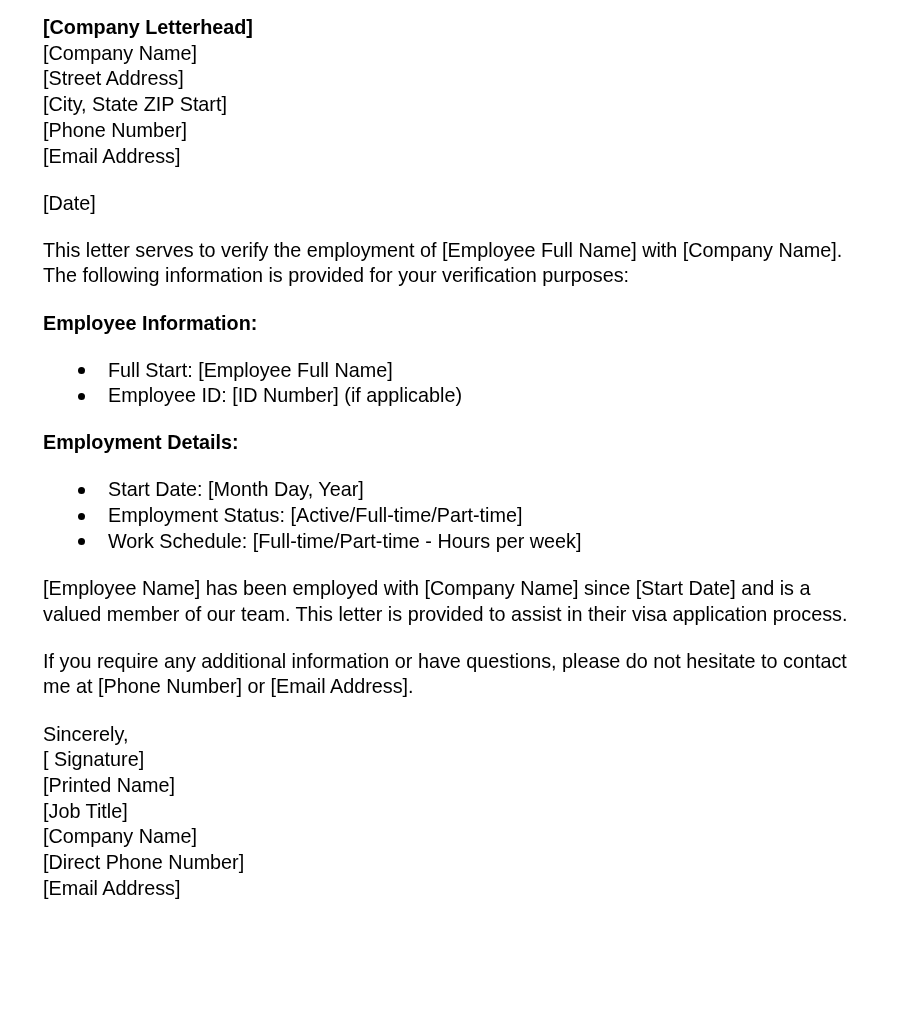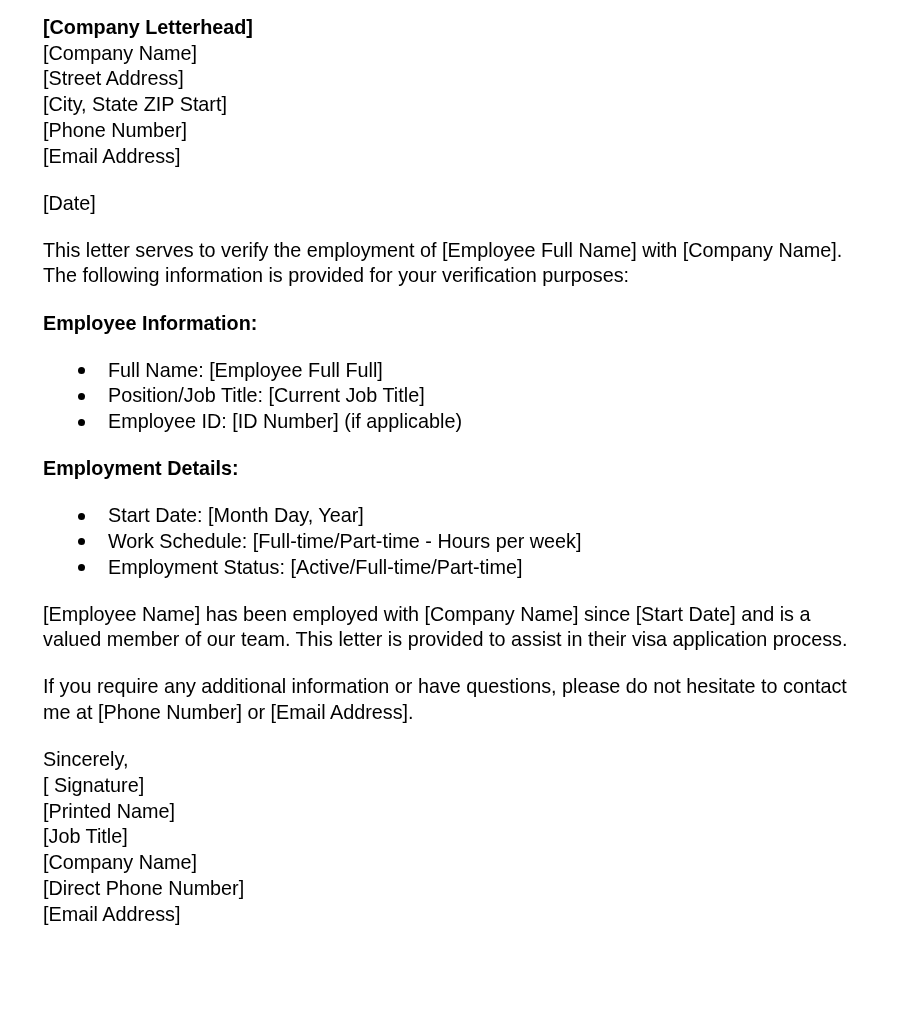--- a/index.html
+++ b/index.html
@@ -65,31 +65,30 @@
   </div>
 
   <div class="block">[Date]</div>
 
 
   <div class="block">This letter serves to verify the employment of [Employee Full Name] with [Company Name]. The following information is provided for your verification purposes:</div>
 
   <div class="block bold">Employee Information:</div>
 
   <ul class="bullets">
-    <li>Full Name: [Employee Full Full]</li>
-    <li>Position/Job Title: [Current Job Title]</li>
+    <li>Full Start: [Employee Full Name]</li>
     <li>Employee ID: [ID Number] (if applicable)</li>
   </ul>
 
   <div class="block bold">Employment Details:</div>
 
   <ul class="bullets">
     <li>Start Date: [Month Day, Year]</li>
+    <li>Employment Status: [Active/Full-time/Part-time]</li>
     <li>Work Schedule: [Full-time/Part-time - Hours per week]</li>
-    <li>Employment Status: [Active/Full-time/Part-time]</li>
   </ul>
 
   <div class="block">[Employee Name] has been employed with [Company Name] since [Start Date] and is a valued member of our team. This letter is provided to assist in their visa application process.</div>
 
   <div class="block">If you require any additional information or have questions, please do not hesitate to contact me at [Phone Number] or [Email Address].</div>
 
   <div class="block">
     <div>Sincerely,</div>
     <div>[ Signature]</div>
     <div>[Printed Name]</div>

